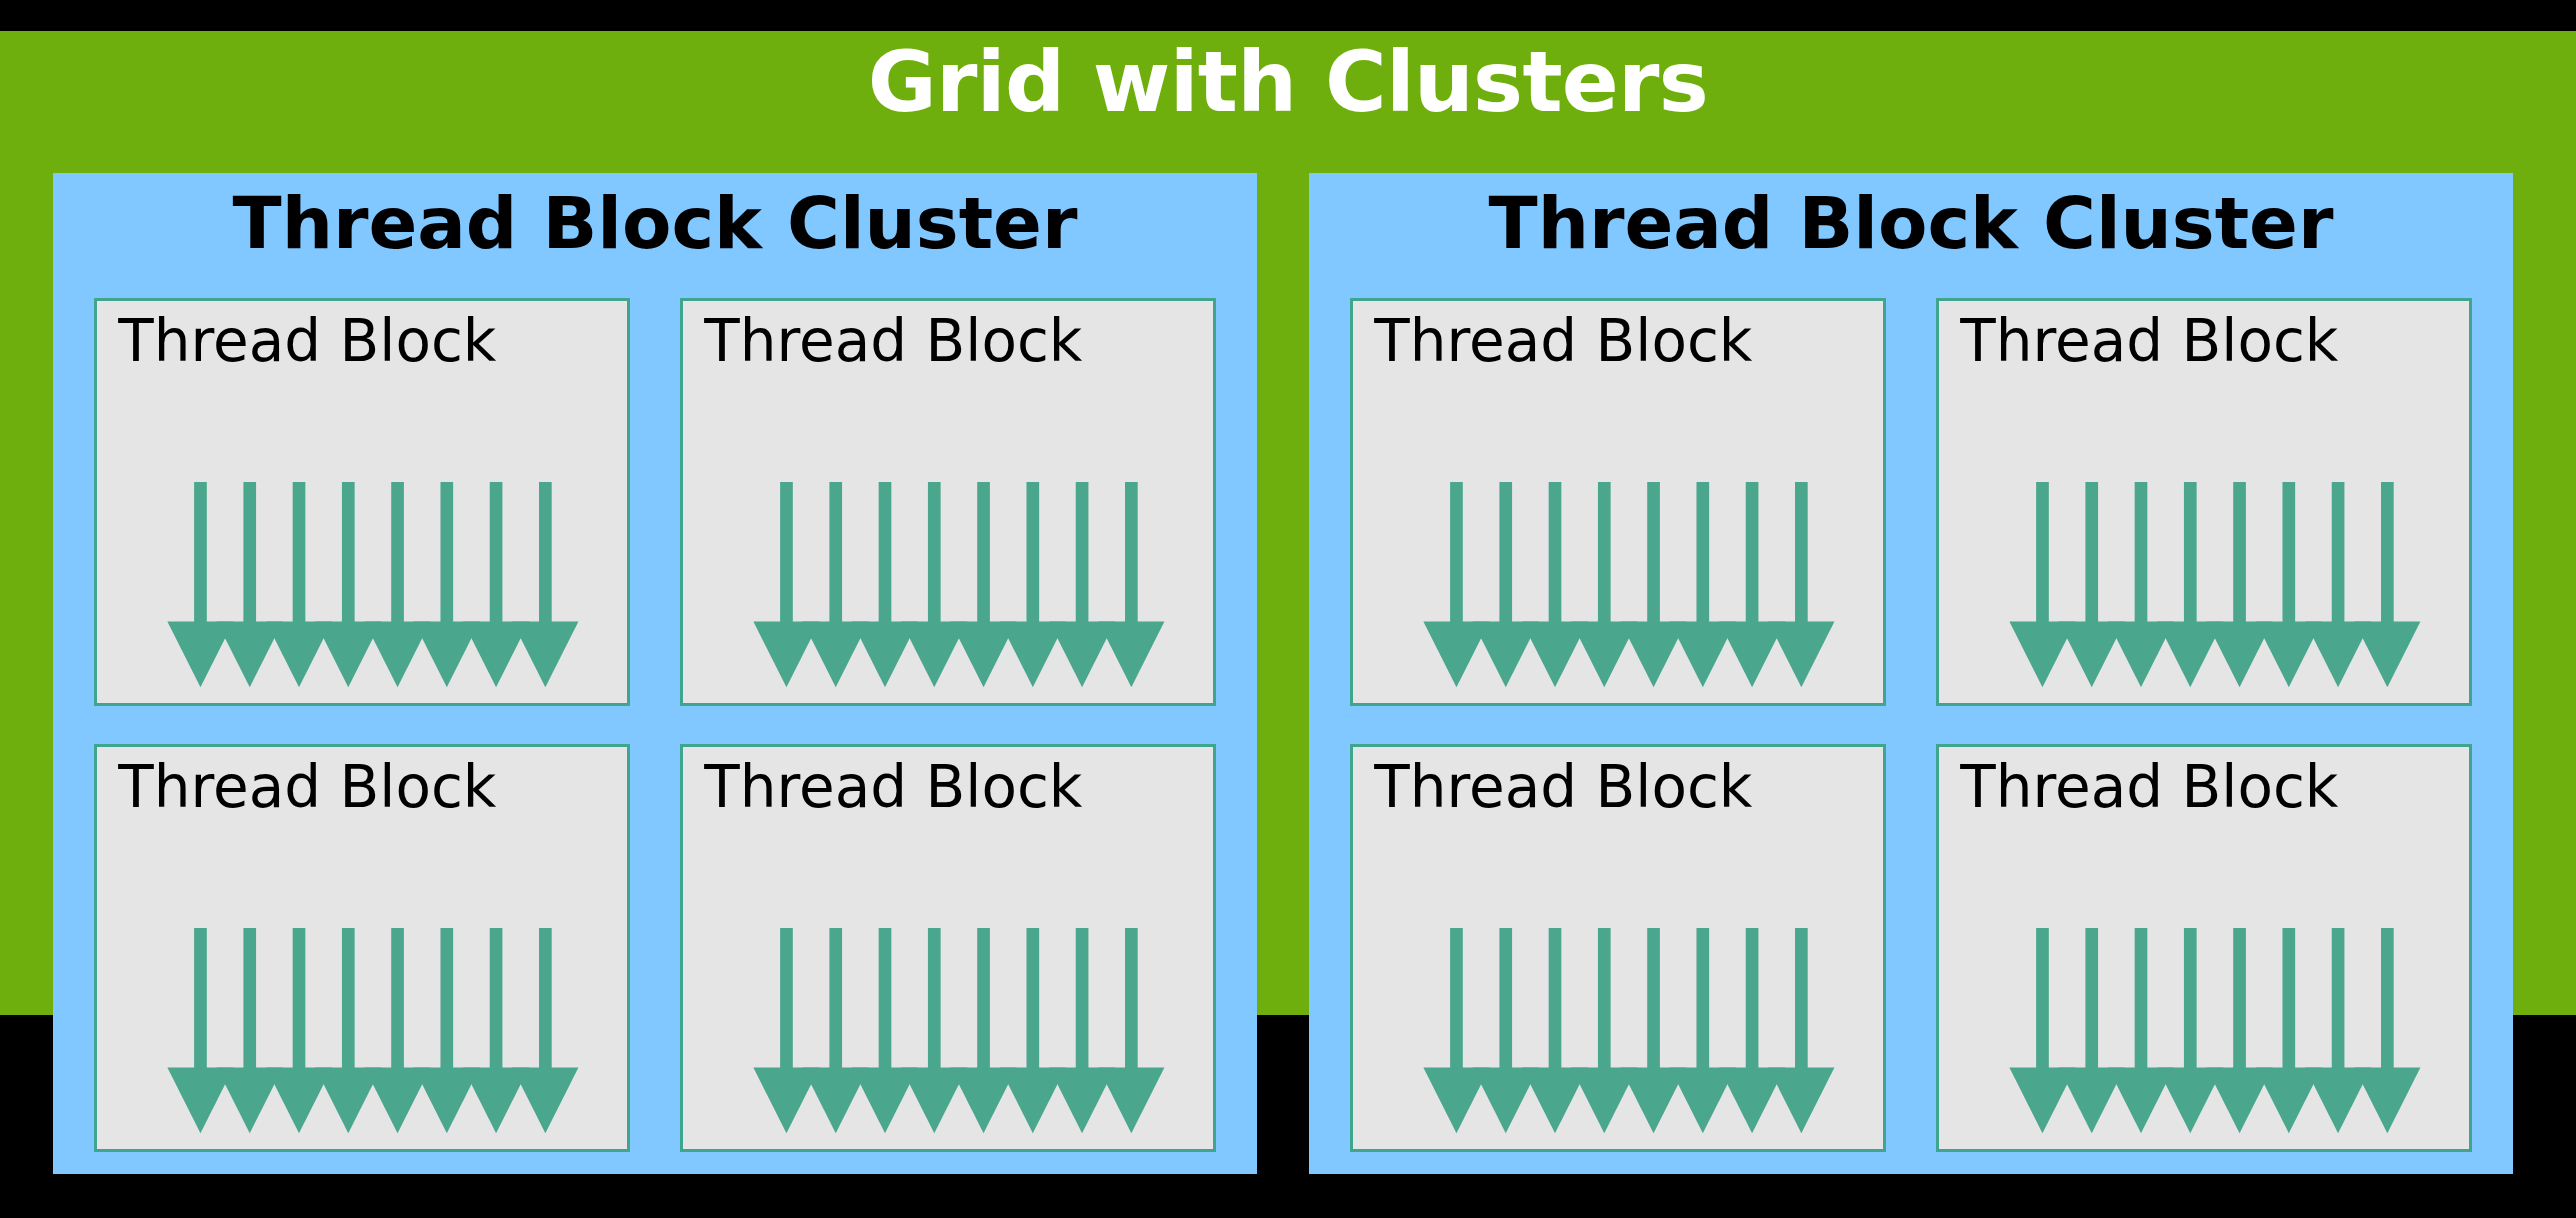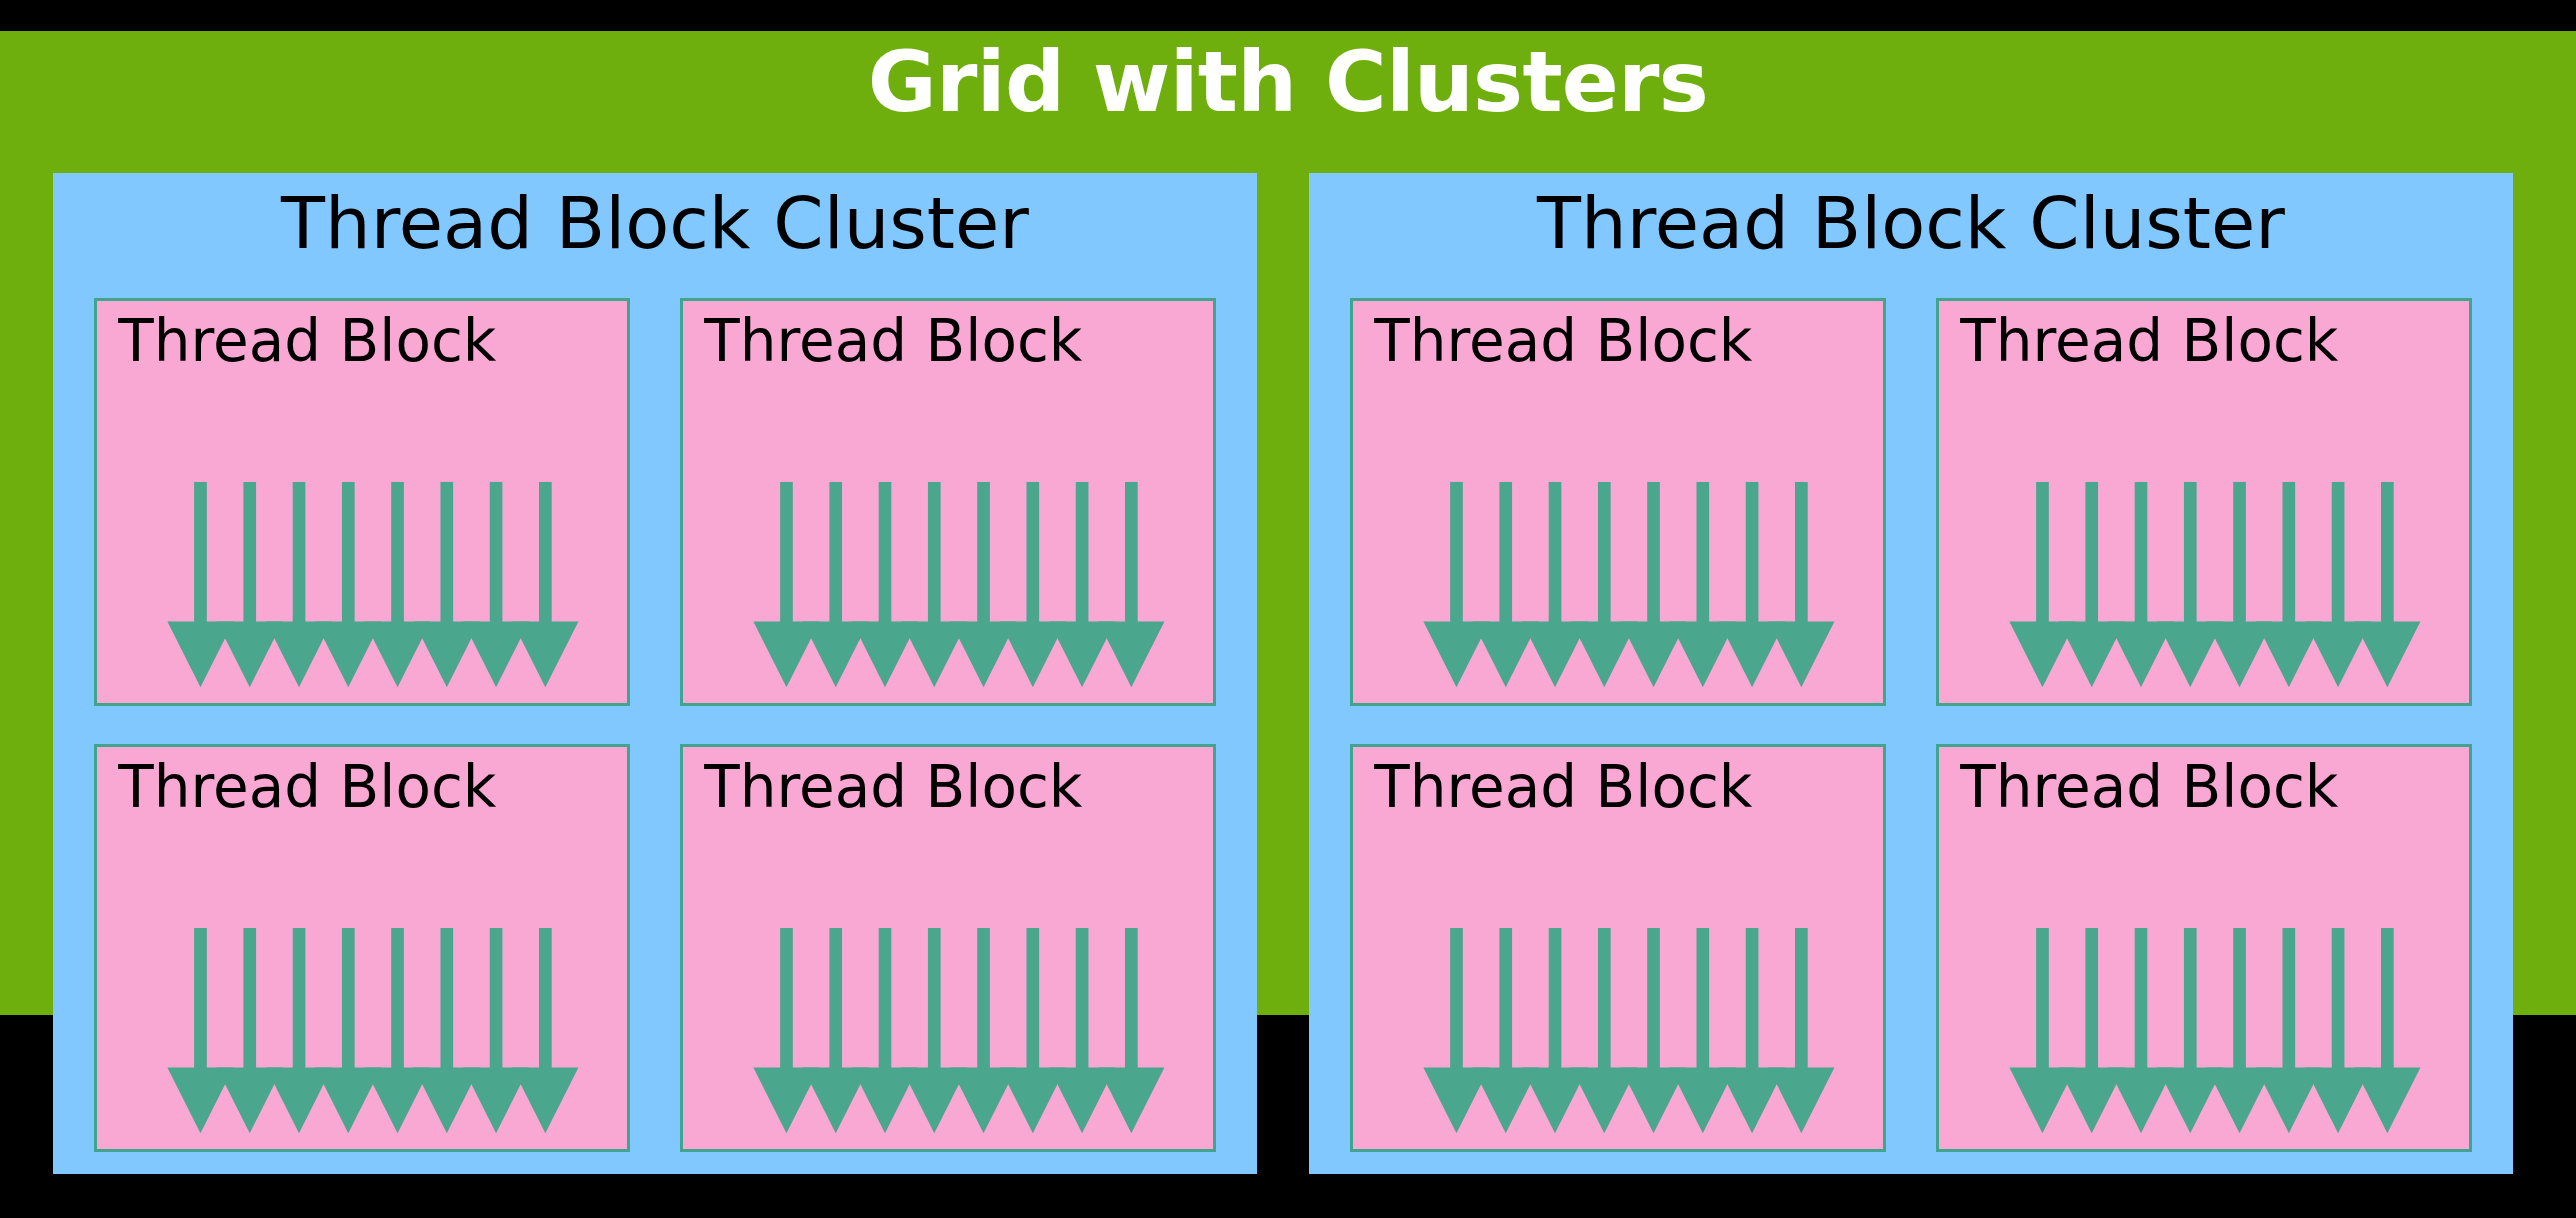--- a/index.html
+++ b/index.html
@@ -69,42 +69,42 @@
   .cluster-right { left: 1309px; }
 
   .cluster-title {
     position: absolute;
     left: 0;
     top: 13px;
     width: 100%;
     text-align: center;
     color: #000000;
     font-size: 72px;
-    font-weight: normal;
+    font-weight: bold;
     line-height: 1.05;
     white-space: nowrap;
   }
 
   
   .block-grid {
     position: absolute;
     left: 41px;
     top: 125px;
     width: 1121px;
     height: 853px;
     display: grid;
     grid-template-columns: 536px 536px;
     grid-template-rows: 408px 408px;
     column-gap: 50px;
     row-gap: 38px;
   }
 
   .thread-block {
     position: relative;
-    background: #f9a8d4;
+    background: #e5e5e5;
     border: 3.6px solid #3FA58F;
     box-sizing: border-box;
     overflow: hidden;
     padding-left: 32px;
   }
 
   .thread-block-label {
     position: absolute;
     left: 21.3px;
     top: 10px;

